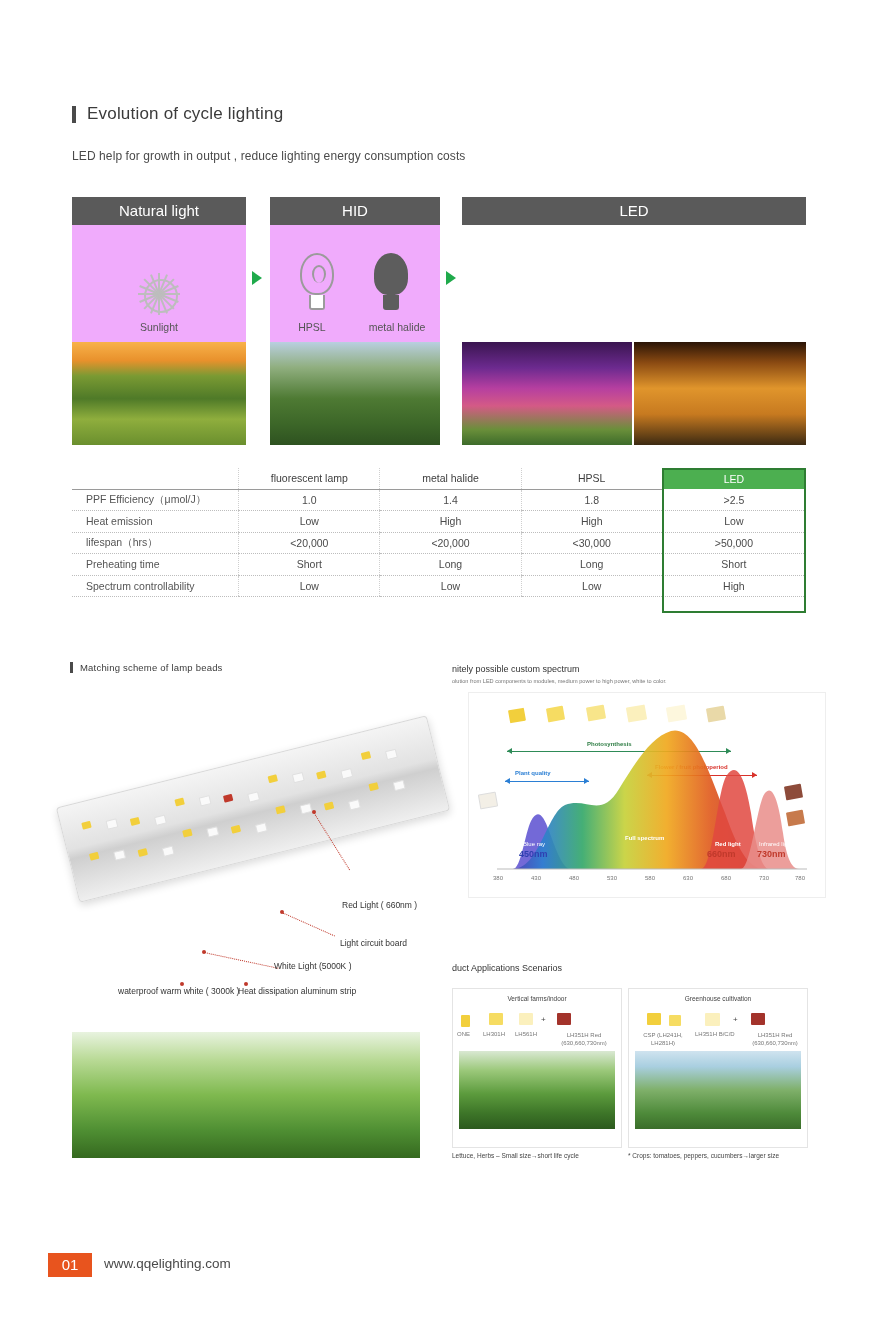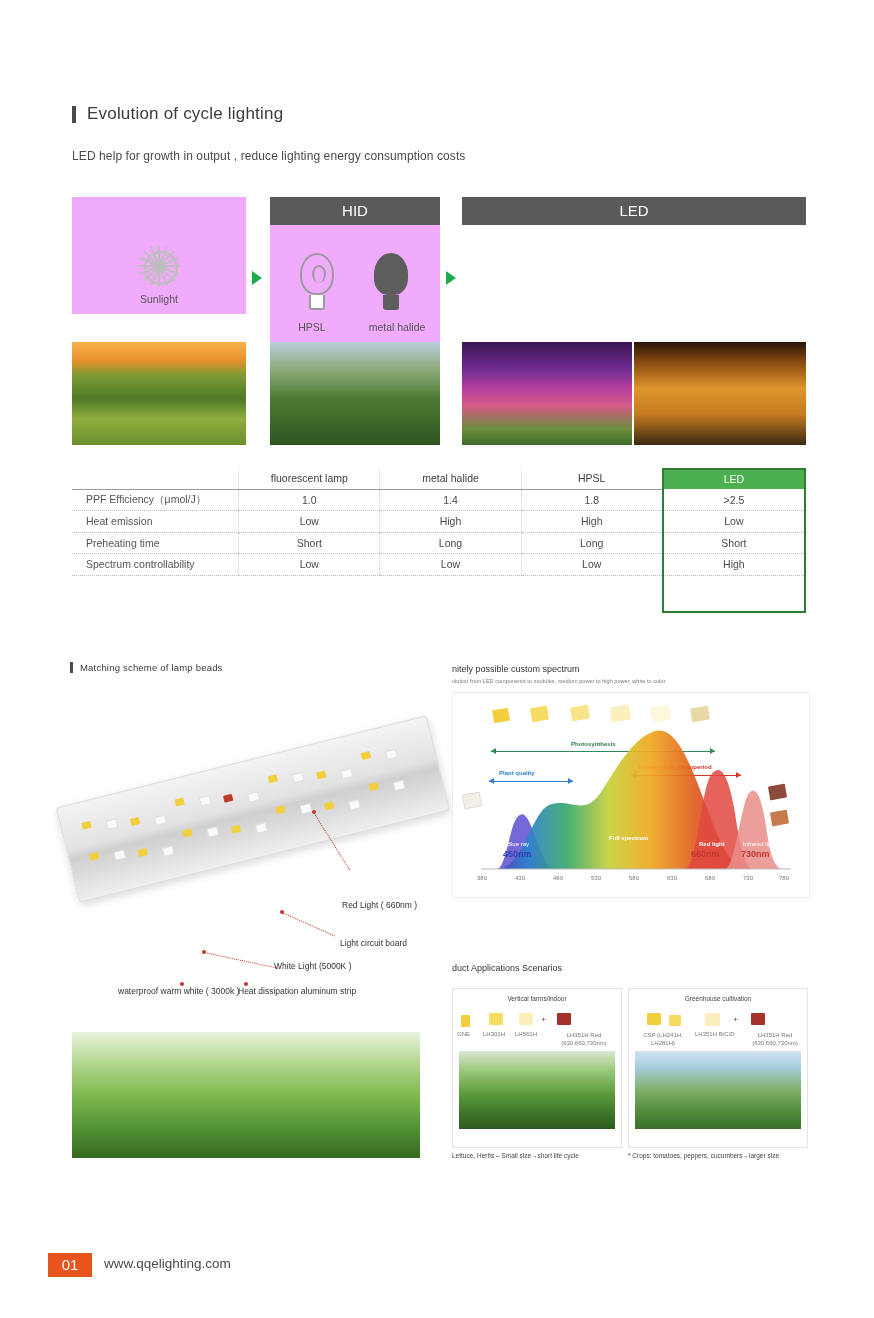--- a/index.html
+++ b/index.html
@@ -109,20 +109,21 @@
 
 <div class="page">
 
   <div class="sec-title" style="left:72px;top:104px;">
     <span class="sec-bar"></span>
     <span class="txt">Evolution of cycle lighting</span>
   </div>
   <div class="subtitle" style="left:72px;top:149px;">LED help for growth in output , reduce lighting energy consumption costs</div>
 
   <div class="card" style="left:72px;top:197px;width:174px;">
+    <div class="card-head">Natural light</div>
     <div class="card-body" style="height:117px;">
       <div class="sun-wrap">
         <div class="sun-core"></div>
         <div class="ray" style="transform:rotate(0deg)"></div>
         <div class="ray" style="transform:rotate(22.5deg)"></div>
         <div class="ray" style="transform:rotate(45deg)"></div>
         <div class="ray" style="transform:rotate(67.5deg)"></div>
         <div class="ray" style="transform:rotate(90deg)"></div>
         <div class="ray" style="transform:rotate(112.5deg)"></div>
         <div class="ray" style="transform:rotate(135deg)"></div>
@@ -178,20 +179,27 @@
         <td class="sep">1.4</td>
         <td class="sep">1.8</td>
         <td class="ledcol">&gt;2.5</td>
       </tr>
       <tr>
         <td class="rowhead">Heat emission</td>
         <td class="sep">Low</td>
         <td class="sep">High</td>
         <td class="sep">High</td>
         <td class="ledcol">Low</td>
+      </tr>
+      <tr>
+        <td class="rowhead">lifespan（hrs）</td>
+        <td class="sep">&lt;20,000</td>
+        <td class="sep">&lt;20,000</td>
+        <td class="sep">&lt;30,000</td>
+        <td class="ledcol">&gt;50,000</td>
       </tr>
       <tr>
         <td class="rowhead">Preheating time</td>
         <td class="sep">Short</td>
         <td class="sep">Long</td>
         <td class="sep">Long</td>
         <td class="ledcol">Short</td>
       </tr>
       <tr>
         <td class="rowhead">Spectrum controllability</td>
@@ -253,21 +261,21 @@
   <div class="callout" style="left:340px;top:938px;">Light circuit board</div>
   <div class="callout" style="left:274px;top:961px;">White Light (5000K )</div>
   <div class="callout" style="left:238px;top:986px;">Heat dissipation aluminum strip</div>
   <div class="callout" style="left:118px;top:986px;">waterproof warm white ( 3000k )</div>
 
   <div class="photo ph-lettuce" style="left:72px;top:1032px;width:348px;height:126px;"></div>
 
   <div class="spec-title" style="left:452px;top:664px;font-size:9px;color:#333;">nitely possible custom spectrum</div>
   <div class="spec-title" style="left:452px;top:678px;font-size:5.6px;color:#777;">olution from LED components to modules, medium power to high power, white to color.</div>
 
-  <div class="spec-box" style="left:452px;top:692px;width:356px;height:204px;">
+  <div class="spec-box" style="left:468px;top:692px;width:356px;height:204px;">
 
     <div class="sq" style="left:40px;top:16px;width:16px;height:13px;background:#f2cf3c;transform:rotate(-10deg);"></div>
     <div class="sq" style="left:78px;top:14px;width:17px;height:14px;background:#f6dc62;transform:rotate(-10deg);"></div>
     <div class="sq" style="left:118px;top:13px;width:18px;height:14px;background:#f8e58a;transform:rotate(-10deg);"></div>
     <div class="sq" style="left:158px;top:13px;width:19px;height:15px;background:#fbf0bd;transform:rotate(-10deg);"></div>
     <div class="sq" style="left:198px;top:13px;width:19px;height:15px;background:#fdf7dd;transform:rotate(-10deg);"></div>
     <div class="sq" style="left:238px;top:14px;width:18px;height:14px;background:#e9d9a8;transform:rotate(-10deg);"></div>
 
     <div class="arrow-line" style="left:38px;top:58px;width:224px;background:#2e8b57;color:#2e8b57;"></div>
     <div class="spec-title" style="left:118px;top:48px;color:#2e7d44;font-weight:bold;">Photosynthesis</div>

